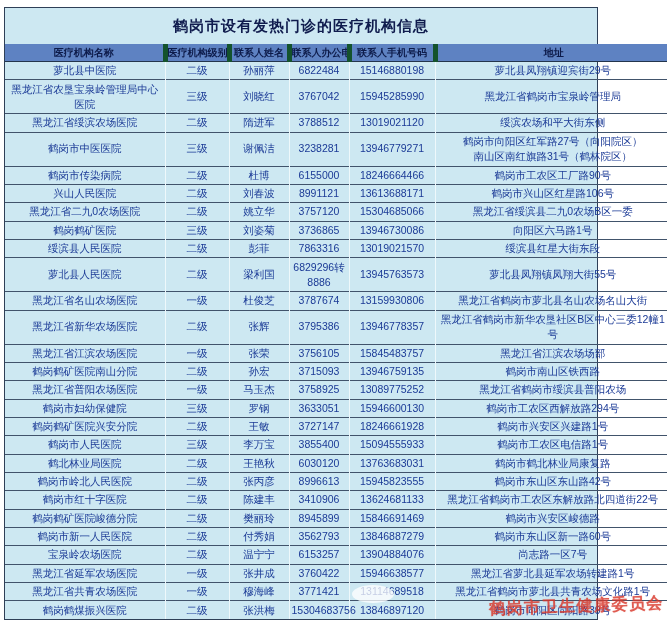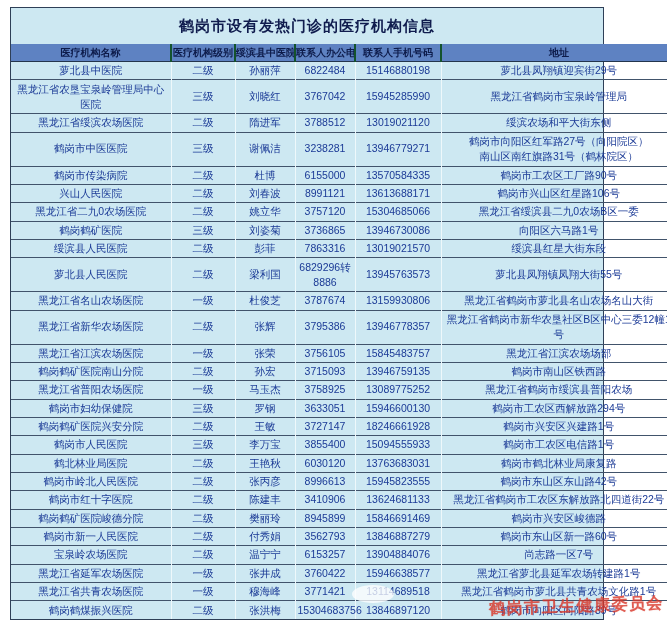--- a/index.html
+++ b/index.html
@@ -1,36 +1,36 @@
 <!DOCTYPE html>
 <html style="--row-bg: #cde8f2; --header-bg: #5e82c2; --text: #1b3a96; --title-text: #101c4e; --watermark: #d9382b;"><head>
 <meta charset="utf-8">
 <style>
   html,body{margin:0;padding:0;background:#ffffff;}
   #screen{
     position:relative;width:667px;height:621px;background:#ffffff;
     font-family:"Liberation Sans","DejaVu Sans",sans-serif;overflow:hidden;
   }
   #sheet{
-    position:absolute;left:10px;top:7px;width:594px;height:613px;
+    position:absolute;left:4px;top:7px;width:594px;height:613px;
     background:var(--row-bg,#cde8f2);border:1px solid #2e3f57;box-sizing:border-box;
     display:flex;flex-direction:column;
   }
   .title{
     height:36px;display:flex;align-items:center;justify-content:center;
     font-size:15px;font-weight:bold;color:var(--title-text,#101c4e);
     letter-spacing:1px;
   }
   table{
     border-collapse:collapse;table-layout:fixed;width:100%;flex:1;
   }
   th{
     background:var(--header-bg,#5e82c2);color:#0d1b4a;font-weight:bold;
     font-size:10px;white-space:nowrap;overflow:hidden;height:17px;
-    border-left:2px solid #14532d;border-bottom:1px solid #23354d;
+    border-left:5px solid #14532d;border-bottom:1px solid #23354d;
     padding:0;
   }
   td{
     font-size:10.5px;color:var(--text,#1b3a96);text-align:center;
     border-left:1px solid #eef8fb;border-top:1px solid #41536b;
     padding:0 2px;white-space:pre-line;line-height:1.45;height:16px;
   }
   th:first-child,td:first-child{border-left:none;}
   .watermark{
     position:absolute;right:3px;bottom:4px;
@@ -55,21 +55,21 @@
           <col style="width:64px">
           <col style="width:60px">
         <col style="width:60px">
           <col style="width:86px">
           <col style="width:235px">
       </colgroup>
       <thead>
         <tr>
           <th>医疗机构名称</th>
           <th>医疗机构级别</th>
-          <th>绥滨县中医院</th>
+          <th>联系人姓名</th>
           <th>联系人办公电话</th>
           <th>联系人手机号码</th>
           <th>地址</th>
         </tr>
       </thead>
       <tbody>
           <tr>
             <td>萝北县中医院</td>
             <td>二级</td>
             <td>孙丽萍</td>
@@ -100,21 +100,21 @@
             <td>3238281</td>
             <td>13946779271</td>
             <td>鹤岗市向阳区红军路27号（向阳院区）
 南山区南红旗路31号（鹤林院区）</td>
           </tr>
           <tr>
             <td>鹤岗市传染病院</td>
             <td>二级</td>
             <td>杜博</td>
             <td>6155000</td>
-            <td>13570584335</td>
+            <td>18246664466</td>
             <td>鹤岗市工农区工厂路90号</td>
           </tr>
           <tr>
             <td>兴山人民医院</td>
             <td>二级</td>
             <td>刘春波</td>
             <td>8991121</td>
             <td>13613688171</td>
             <td>鹤岗市兴山区红星路106号</td>
           </tr>

